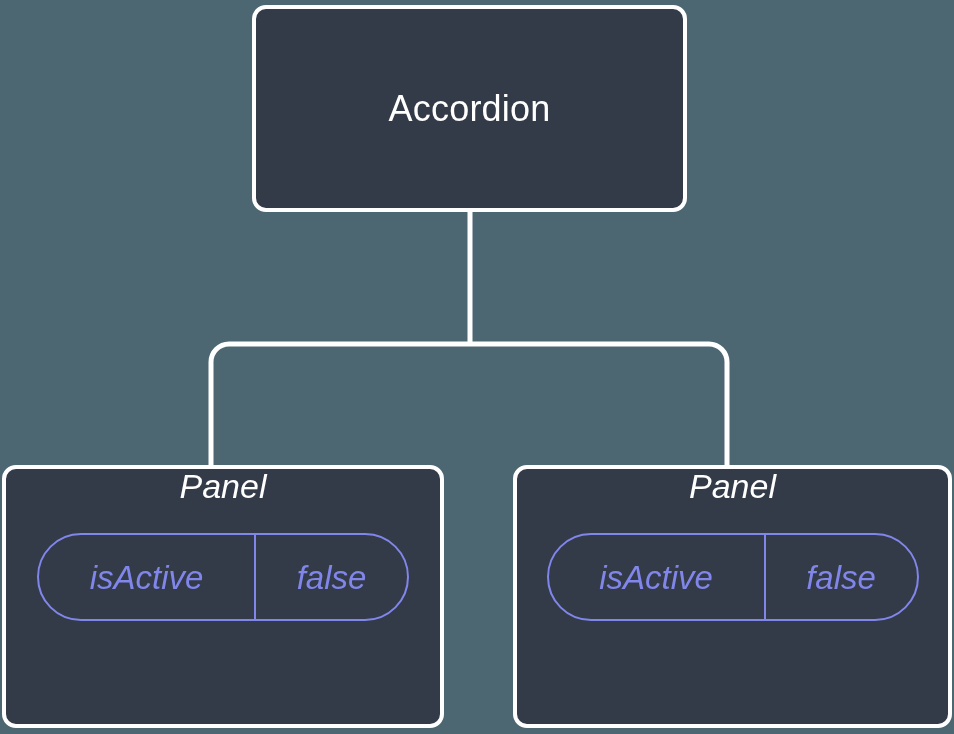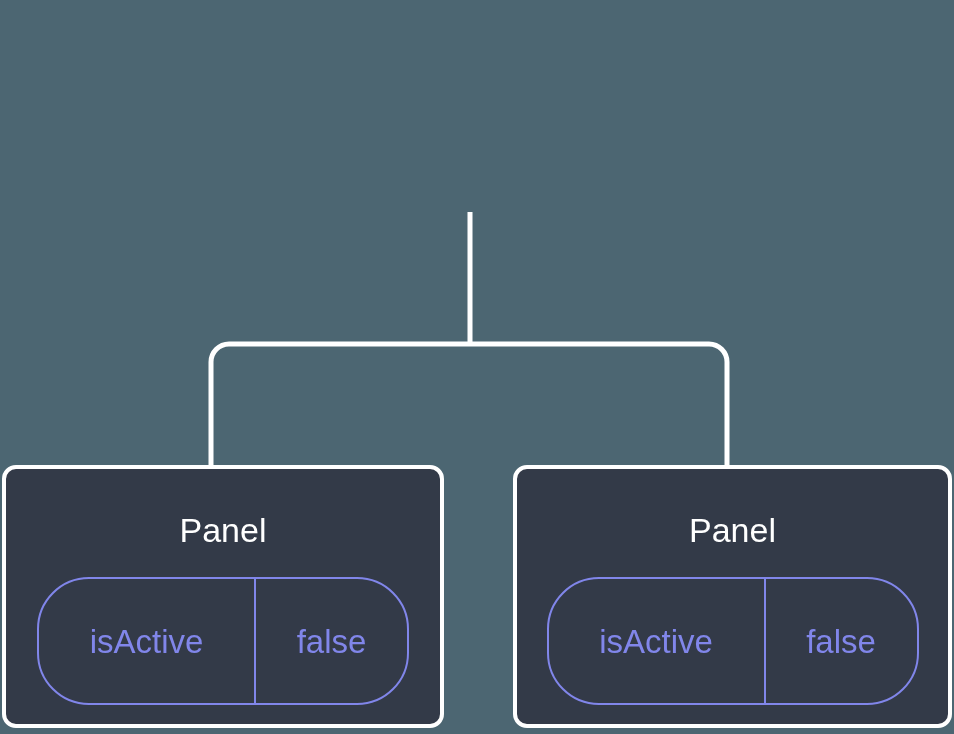--- a/index.html
+++ b/index.html
@@ -59,39 +59,39 @@
     font-weight: 400;
     letter-spacing: 0.2px;
     line-height: 1;
   }
 
   
   .panel-node {
     top: 465px;
     height: 263px;
     justify-content: flex-start;
-    padding-top: 44px;
+    font-style: italic;
   }
   #node-panel-0 { left: 2px;   width: 442px; }
   #node-panel-1 { left: 513px; width: 439px; }
 
   .panel-title {
     color: #ffffff;
     font-size: 34px;
     font-weight: 400;
     line-height: 1;
     margin-bottom: 30px;
   }
 
   
   .state-pill {
     box-sizing: border-box;
     display: flex;
     align-items: stretch;
-    height: 128px;
+    height: 88px;
     border: 2px solid #8186ea;
     border-radius: 52px;
     overflow: hidden;
   }
   #node-panel-0 .state-pill { width: 372px; }
   #node-panel-1 .state-pill { width: 372px; }
 
   .pill-key,
   .pill-value {
     display: flex;
@@ -118,20 +118,23 @@
 <div id="tree-canvas">
 
   <svg id="connector-layer" viewBox="0 0 954 734" width="954" height="734" xmlns="http://www.w3.org/2000/svg">
 
     <path d="M 470 212 L 470 344" fill="none" stroke="#ffffff" stroke-width="5" stroke-linecap="butt"></path>
 
     <path d="M 470 344 L 229 344 A 18 18 0 0 0 211 362 L 211 465" fill="none" stroke="#ffffff" stroke-width="5" stroke-linecap="butt"></path>
     <path d="M 470 344 L 709 344 A 18 18 0 0 1 727 362 L 727 465" fill="none" stroke="#ffffff" stroke-width="5" stroke-linecap="butt"></path>
   </svg>
 
+  <div class="node" id="node-root">
+    <span class="root-title">Accordion</span>
+  </div>
 
   <div class="node panel-node" id="node-panel-0">
     <span class="panel-title">Panel</span>
     <div class="state-pill">
       <span class="pill-key">isActive</span>
       <span class="pill-value">false</span>
     </div>
   </div>
 
   <div class="node panel-node" id="node-panel-1">

